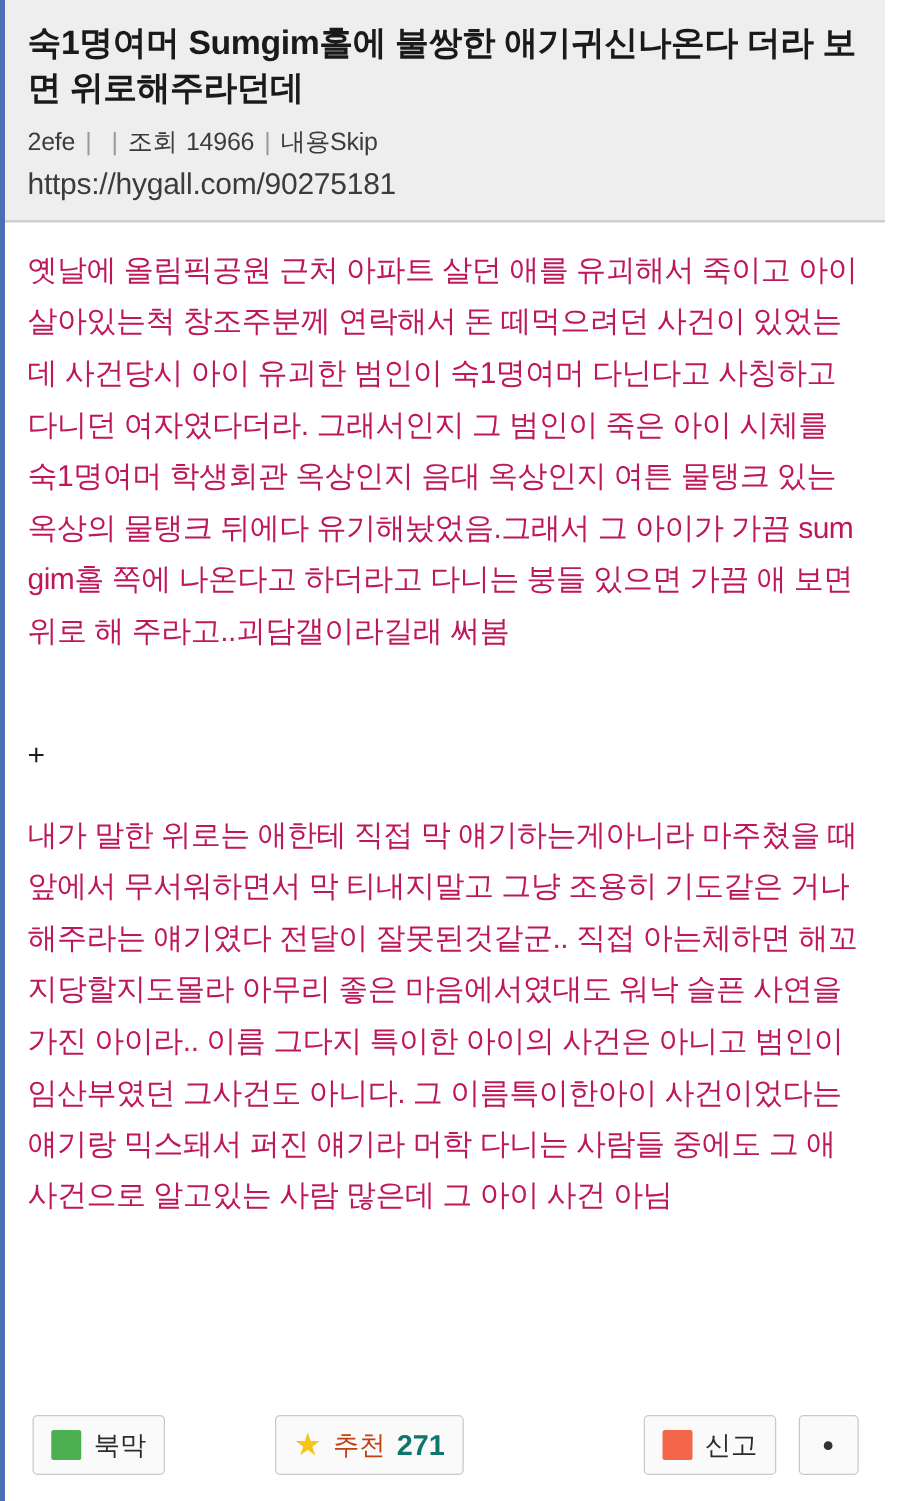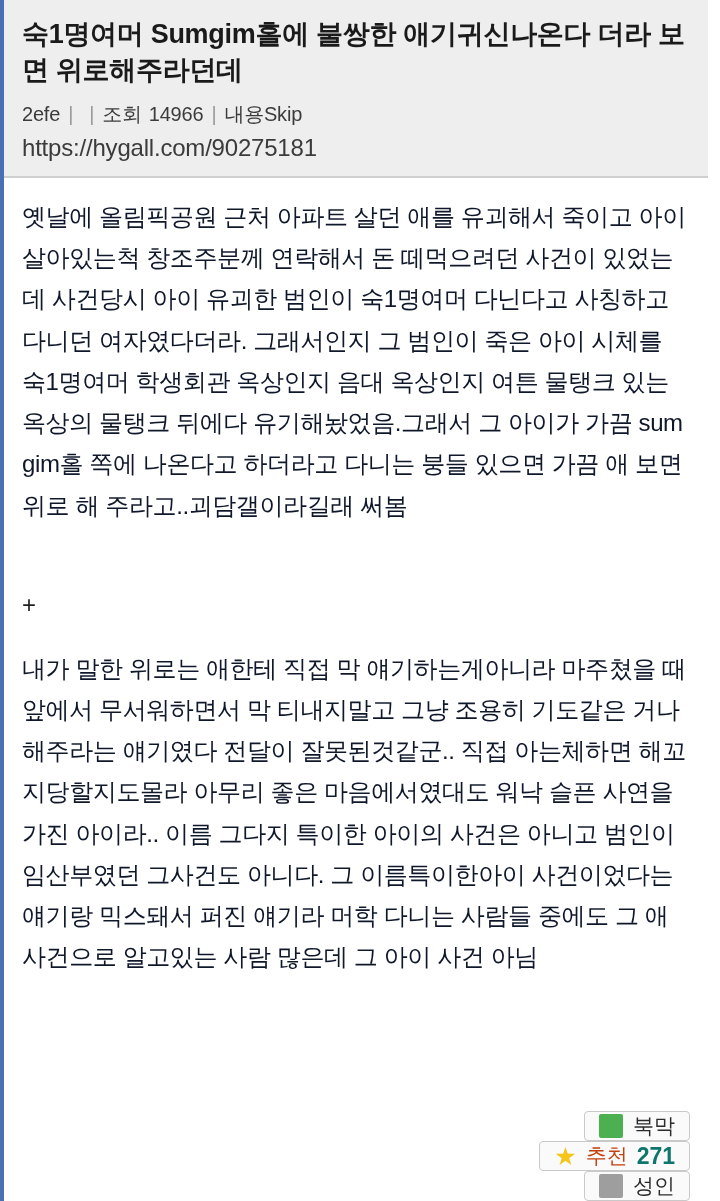--- a/index.html
+++ b/index.html
@@ -67,21 +67,21 @@
     width: 100%;
   }
   
   .content {
     padding: 18px 18px 0 18px;
     box-sizing: border-box;
   }
   .para {
     font-size: 24px;
     line-height: 1.72;
-    color: #0f172a;
+    color: #be185d;
     letter-spacing: -0.4px;
     word-break: break-all;
     margin: 0 0 0 0;
   }
   .gap-lg {
     height: 62px;
   }
   .gap-sm {
     height: 26px;
   }
@@ -91,24 +91,23 @@
     color: #1e1e1e;
   }
   
   .footer {
     position: absolute;
     left: 4px;
     right: 0;
     bottom: 0;
     height: 90px;
     display: flex;
-    align-items: flex-end;
+    align-items: center;
     padding: 0 18px;
     box-sizing: border-box;
-    flex-direction: column;
   }
   .btn {
     display: inline-flex;
     align-items: center;
     border: 1px solid #c9c9c9;
     border-radius: 4px;
     background: #fafafa;
     height: 48px;
     padding: 0 14px;
     box-sizing: border-box;
@@ -197,24 +196,20 @@
       <span class="swatch sw-green"></span>
       <span>북막</span>
     </div>
     <div class="spacer-1"></div>
     <div class="btn">
       <span class="star">★</span>
       <span class="rec-label">추천</span>
       <span class="rec-count">271</span>
     </div>
     <div class="spacer-2"></div>
-    <div class="btn">
-      <span class="swatch sw-gray"></span>
-      <span>성인</span>
-    </div>
     <div class="spacer-3"></div>
     <div class="btn">
       <span class="swatch sw-red"></span>
       <span>신고</span>
     </div>
     <div class="dot-btn">
       <span class="dot"></span>
     </div>
   </div>
 

